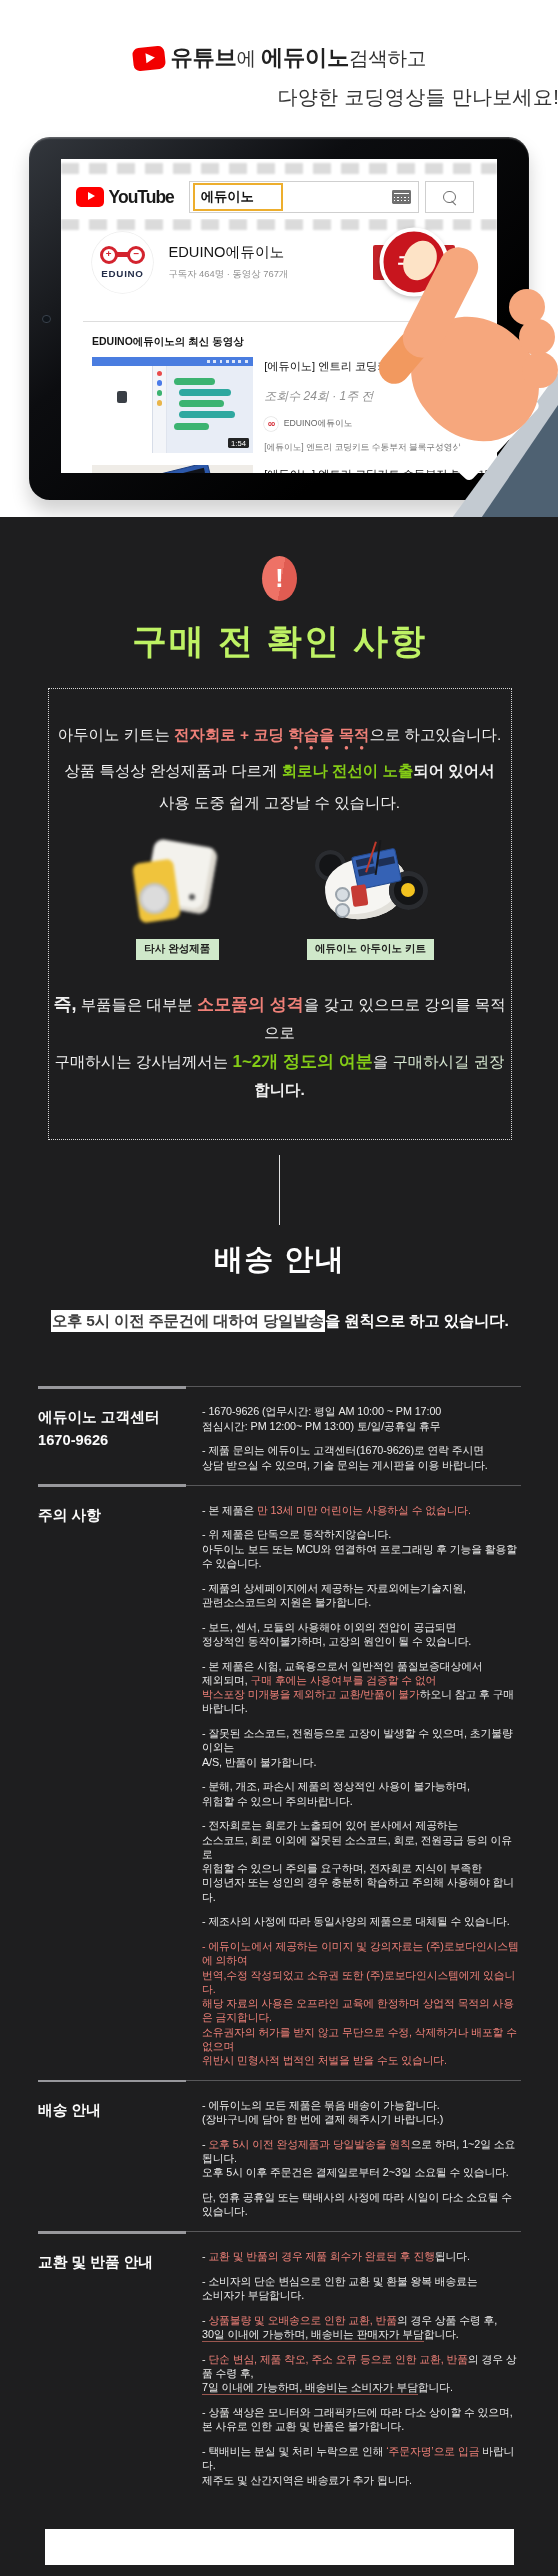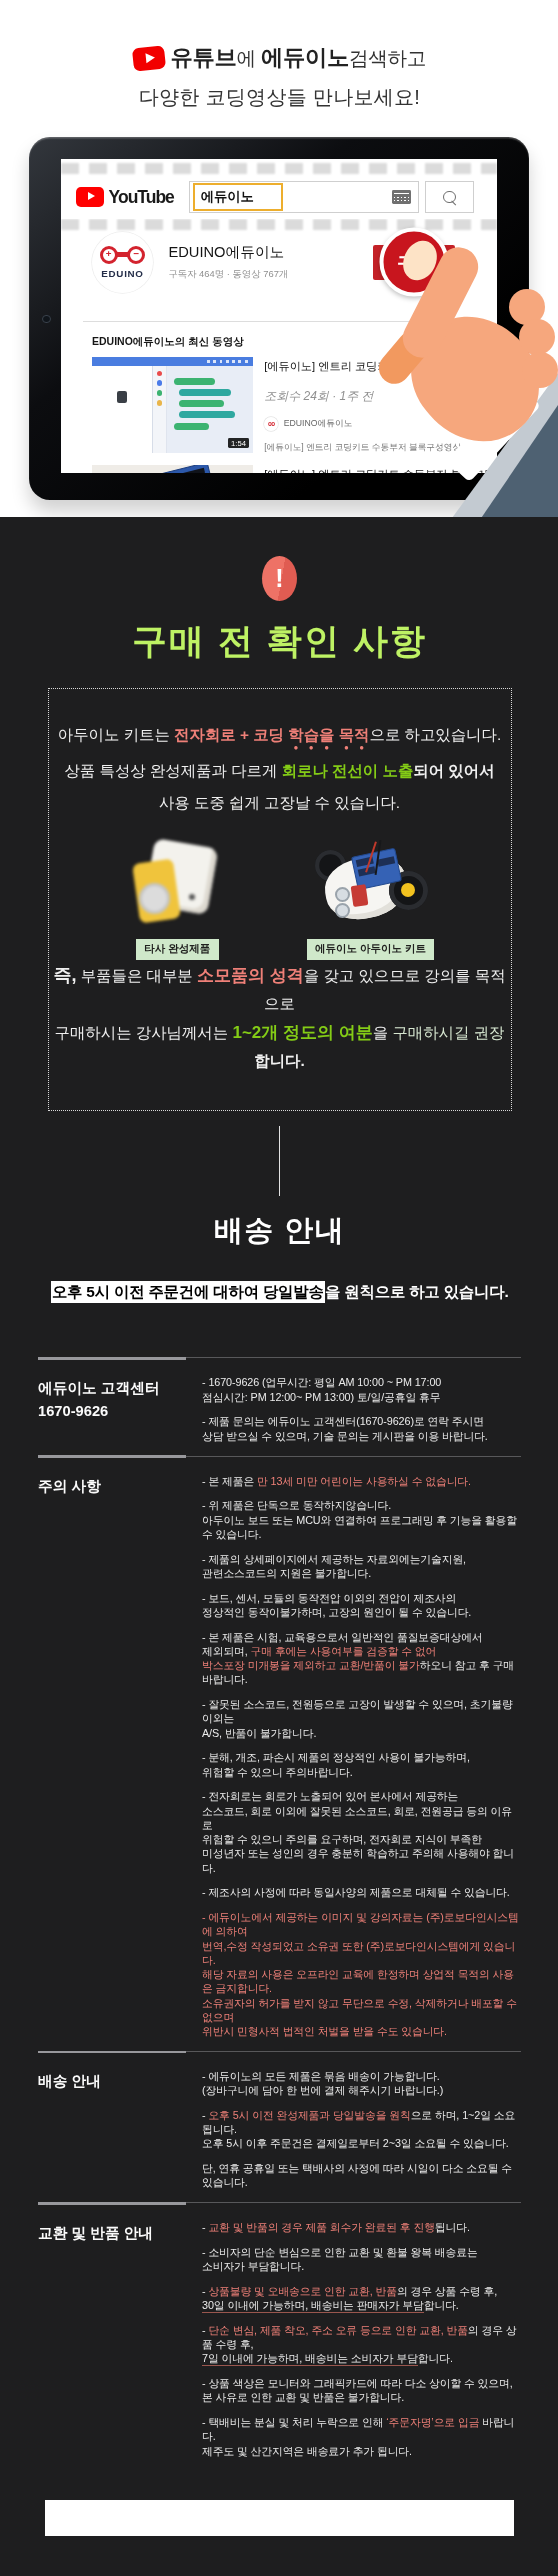--- a/index.html
+++ b/index.html
@@ -1,21 +1,21 @@
 <!DOCTYPE html>
 <html style="font-size:11.2px"><head>
 <meta charset="utf-8">
 <style>
   html,body{margin:0;padding:0;}
   body{width:559px;font-family:"Liberation Sans","DejaVu Sans",sans-serif;background:#fff;}
   .page{width:559px;height:2576px;overflow:hidden;position:relative;}
 
   
   .promo{position:relative;height:517px;background:#fff;overflow:hidden;}
-  .headline{margin-top:43px;text-align:center;color:#222;}
+  .headline{margin-top:43px;text-align:right;color:#222;}
   .h-line1{display:flex;align-items:center;justify-content:center;font-size:19.6px;letter-spacing:-0.3px;}
   .h-line1 .hb{font-weight:800;font-size:22.3px;}
   .h-line1 .hr{font-weight:400;color:#333;}
   .play-badge{width:32px;height:23px;background:#f20000;border-radius:6.3px;position:relative;margin-right:5.6px;transform:rotate(-6deg);}
   .play-badge:after{content:"";position:absolute;left:12.6px;top:6.3px;border-left:9px solid #fff;border-top:5.6px solid transparent;border-bottom:5.6px solid transparent;}
   .h-line2{margin-top:11.2px;font-size:20px;font-weight:400;color:#333;letter-spacing:0.3px;}
 
   
   .tablet{position:absolute;left:29px;top:137px;width:500px;height:363px;border-radius:21px;
     background:linear-gradient(140deg,#33373d 0%,#0c0d10 35%,#000 75%);
@@ -91,21 +91,21 @@
   .dark{background:#1e1e1f;color:#f2f2f2;padding-bottom:21px;}
   .warn-icon{width:35px;height:45px;margin:0 auto;background:linear-gradient(100deg,#ee7266 55%,#e05c52 55%);border-radius:50%;display:flex;align-items:center;justify-content:center;position:relative;top:39px;}
   .warn-icon span{color:#fff;font-size:25px;font-weight:800;}
   .big-title{margin-top:56px;text-align:center;font-size:35px;font-weight:800;letter-spacing:2.1px;color:#bef264;}
   .dotted-box{width:464px;margin:21px auto 0;border:1.4px dotted #d9d9d9;text-align:center;padding:34px 0 35px;box-sizing:border-box;}
   .box-line{font-size:15.4px;line-height:1.6;color:#f0f0f0;}
   .box-line + .box-line{margin-top:7px;}
   .figures{display:flex;justify-content:center;gap:77px;margin-top:24px;align-items:flex-end;}
   .fig{display:flex;flex-direction:column;align-items:center;}
   .fig-label{margin-top:9.8px;background:#cfe8ca;color:#20211f;font-size:10.5px;font-weight:700;padding:3.5px 8.4px;}
-  .summary{font-size:15.4px;line-height:1.75;color:#f0f0f0;}
+  .summary{margin-top:29px;font-size:15.4px;line-height:1.75;color:#f0f0f0;}
 
   
   .bot1{width:105px;height:89px;position:relative;filter:blur(1.7px);}
   .bot1 .body{position:absolute;left:24px;top:2.8px;width:64px;height:67px;background:#f3f2ed;border-radius:9.8px;transform:rotate(10deg);box-shadow:inset -5.6px -4.2px 0 #ddd9d0;}
   .bot1 .side{position:absolute;left:11.2px;top:21px;width:41px;height:60px;background:#f0c43c;border-radius:7px;transform:rotate(-8deg);}
   .bot1 .wheel{position:absolute;left:14px;top:43px;width:25px;height:25px;border-radius:50%;background:#dcdcdc;border:3.5px solid #c4c4c4;}
   .bot1 .dot{position:absolute;left:64px;top:54px;width:6.3px;height:6.3px;background:#555;border-radius:50%;}
   .bot2{width:120px;height:89px;position:relative;}
   .bot2 .wheelL{position:absolute;left:4.2px;top:9.8px;width:31px;height:31px;border-radius:50%;background:#141517;box-shadow:inset 0 0 0 4.2px #2a2c30;}
   .bot2 .deck{position:absolute;left:14px;top:18px;width:82px;height:60px;background:#f6f5f2;border-radius:46% 42% 50% 44%;transform:rotate(-10deg);box-shadow:inset -4.2px -5.6px 0 #e2e0da;}
@@ -131,21 +131,21 @@
   .icontent p{margin:0 0 10.5px;}
   .icontent p:last-child{margin-bottom:0;}
 
   .red{color:#ef8078;}
   .mint{color:#84cc16;}
   .mint2{color:#d7e7d1;}
   .b{font-weight:700;}
   .xl{font-weight:800;font-size:18px;}
   .lg{font-weight:800;font-size:17px;}
   .u{border-bottom:1.4px solid #9a564e;padding-bottom:0.7px;}
-  .hl{background:#fff;color:#000000;padding:2.1px 1.4px;}
+  .hl{background:#fff;color:#404040;padding:2.1px 1.4px;}
   .dots{-webkit-text-emphasis:filled circle #ef8078;text-emphasis:filled circle #ef8078;-webkit-text-emphasis-position:under;text-emphasis-position:under right;}
 
   .bankbox{width:469px;margin:29px auto 25px;background:#fff;color:#191919;display:flex;align-items:stretch;padding:18px 0;box-sizing:border-box;}
 </style>
 </head>
 <body>
 
 <div class="page">
 
   <section class="promo">
@@ -310,21 +310,21 @@
             <p><span>- 제품 문의는 에듀이노 고객센터(1670-9626)로 연락 주시면</span><br><span>상담 받으실 수 있으며, 기술 문의는 게시판을 이용 바랍니다.</span></p>
           </div>
       </div>
 
       <div class="irow">
         <div class="ilabel">주의 사항</div>
         <div class="icontent">
             <p><span>- 본 제품은 </span><span class="red">만 13세 미만 어린이는 사용하실 수 없습니다.</span></p>
             <p><span>- 위 제품은 단독으로 동작하지않습니다.</span><br><span>아두이노 보드 또는 MCU와 연결하여 프로그래밍 후 기능을 활용할 수 있습니다.</span></p>
             <p><span>- 제품의 상세페이지에서 제공하는 자료외에는기술지원,</span><br><span>관련소스코드의 지원은 불가합니다.</span></p>
-            <p><span>- 보드, 센서, 모듈의 동작전압 이외의 전압이 제조사의</span><br><span>정상적인 동작이불가하며, 고장의 원인이 될 수 있습니다.</span></p>
+            <p><span>- 보드, 센서, 모듈의 사용해야 이외의 전압이 공급되면</span><br><span>정상적인 동작이불가하며, 고장의 원인이 될 수 있습니다.</span></p>
             <p><span>- 본 제품은 시험, 교육용으로서 일반적인 품질보증대상에서</span><br><span>제외되며, </span><span class="red">구매 후에는 사용여부를 검증할 수 없어</span><br><span class="red">박스포장 미개봉을 제외하고 교환/반품이 불가</span><span>하오니 참고 후 구매 바랍니다.</span></p>
             <p><span>- 잘못된 소스코드, 전원등으로 고장이 발생할 수 있으며, 초기불량 이외는</span><br><span>A/S, 반품이 불가합니다.</span></p>
             <p><span>- 분해, 개조, 파손시 제품의 정상적인 사용이 불가능하며,</span><br><span>위험할 수 있으니 주의바랍니다.</span></p>
             <p><span>- 전자회로는 회로가 노출되어 있어 본사에서 제공하는</span><br><span>소스코드, 회로  이외에 잘못된 소스코드, 회로, 전원공급 등의 이유로</span><br><span>위험할 수 있으니 주의를 요구하며, 전자회로 지식이 부족한</span><br><span>미성년자 또는 성인의 경우 충분히 학습하고 주의해 사용해야 합니다.</span></p>
             <p><span>- 제조사의 사정에 따라 동일사양의 제품으로 대체될 수 있습니다.</span></p>
             <p><span class="red">- 에듀이노에서 제공하는 이미지 및 강의자료는 (주)로보다인시스템에 의하여</span><br><span class="red">번역,수정 작성되었고 소유권 또한 (주)로보다인시스템에게 있습니다.</span><br><span class="red">해당 자료의 사용은 오프라인 교육에 한정하며 상업적 목적의 사용은 금지합니다.</span><br><span class="red">소유권자의 허가를 받지 않고 무단으로 수정, 삭제하거나 배포할 수 없으며</span><br><span class="red">위반시 민형사적 법적인 처벌을 받을 수도 있습니다.</span></p>
           </div>
       </div>
 
       <div class="irow">

